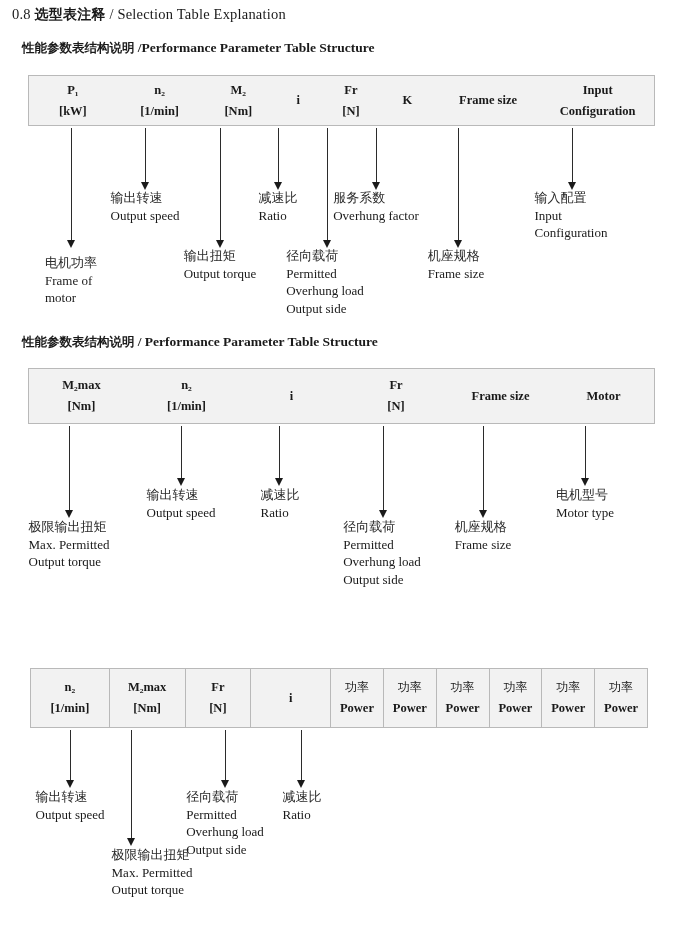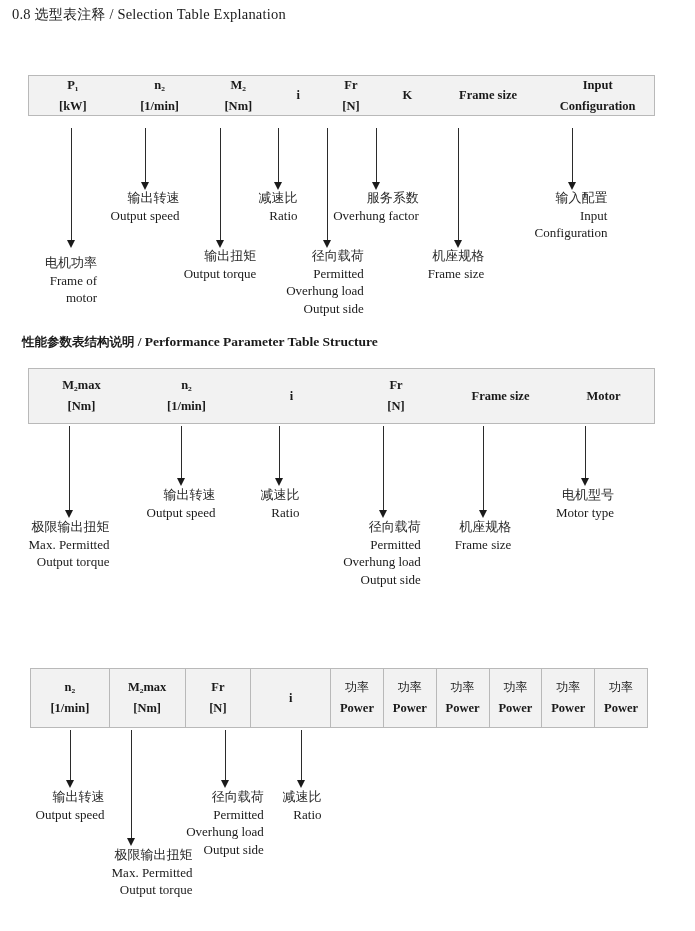--- a/index.html
+++ b/index.html
@@ -28,21 +28,21 @@
     top: 6px;
     font-size: 14.5px;
     letter-spacing: 0.2px;
     white-space: nowrap;
   }
   .doc-title .num {
     font-family: "Liberation Serif", serif;
   }
   .doc-title .cn {
     font-family: "DejaVu Sans", sans-serif;
-    font-weight: normal;
+    font-weight: bold;
     font-size: 14px;
   }
   .doc-title .en {
     font-family: "Liberation Serif", serif;
     font-size: 14.5px;
   }
   .sec-title {
     position: absolute;
     left: 22px;
     font-size: 13px;
@@ -106,21 +106,21 @@
     left: 1px;
     width: 0;
     height: 0;
     border-left: 4.5px solid transparent;
     border-right: 4.5px solid transparent;
     border-top: 8px solid #1a1a1a;
   }
   
   .note {
     position: absolute;
-    text-align: right;
+    text-align: left;
     line-height: 1.35;
     white-space: nowrap;
   }
   .note .cn {
     display: block;
     font-family: "DejaVu Sans", sans-serif;
     font-size: 13px;
     color: #2a2a2a;
   }
   .note .en {
@@ -135,22 +135,26 @@
 
 <div class="page">
 
   <div class="doc-title">
     <span class="num">0.8</span>
     <span class="cn">选型表注释</span>
     <span class="num">/</span>
     <span class="en">Selection Table Explanation</span>
   </div>
 
-
-  <div class="tbl" id="t1" style="left:28px; top:75px; width:627px; height:41px;">
+  <div class="sec-title" style="top:40px;">
+    <span class="cn">性能参数表结构说明</span>
+    <span class="en">/</span><span class="en">Performance Parameter Table Structure</span>
+  </div>
+
+  <div class="tbl" id="t1" style="left:28px; top:75px; width:627px; height:51px;">
     <div class="cell" style="width:88px;">
       <span class="l1">P₁</span>
       <span class="l2">[kW]</span>
     </div>
     <div class="cell" style="width:86px;">
       <span class="l1">n₂</span>
       <span class="l2">[1/min]</span>
     </div>
     <div class="cell" style="width:72px;">
       <span class="l1">M₂</span>

